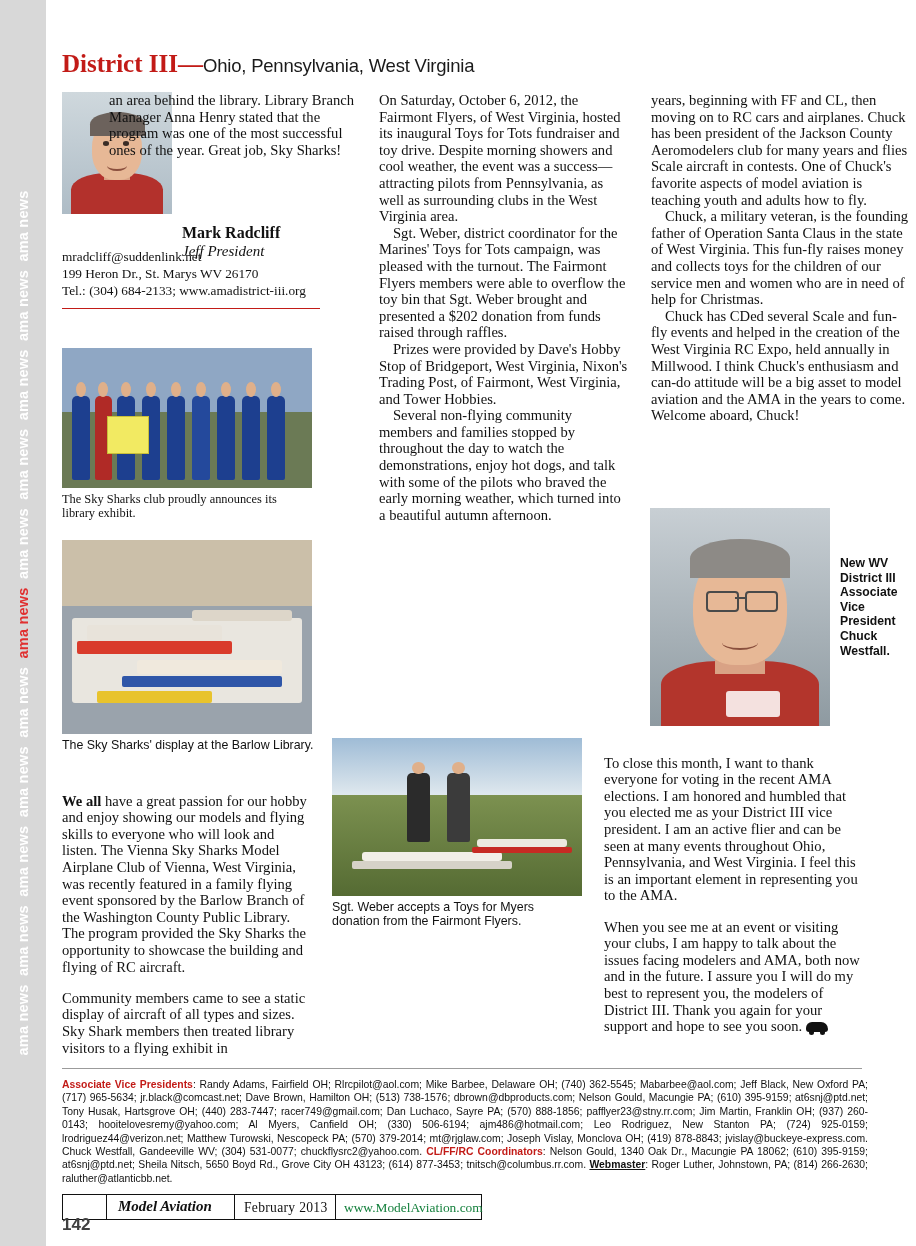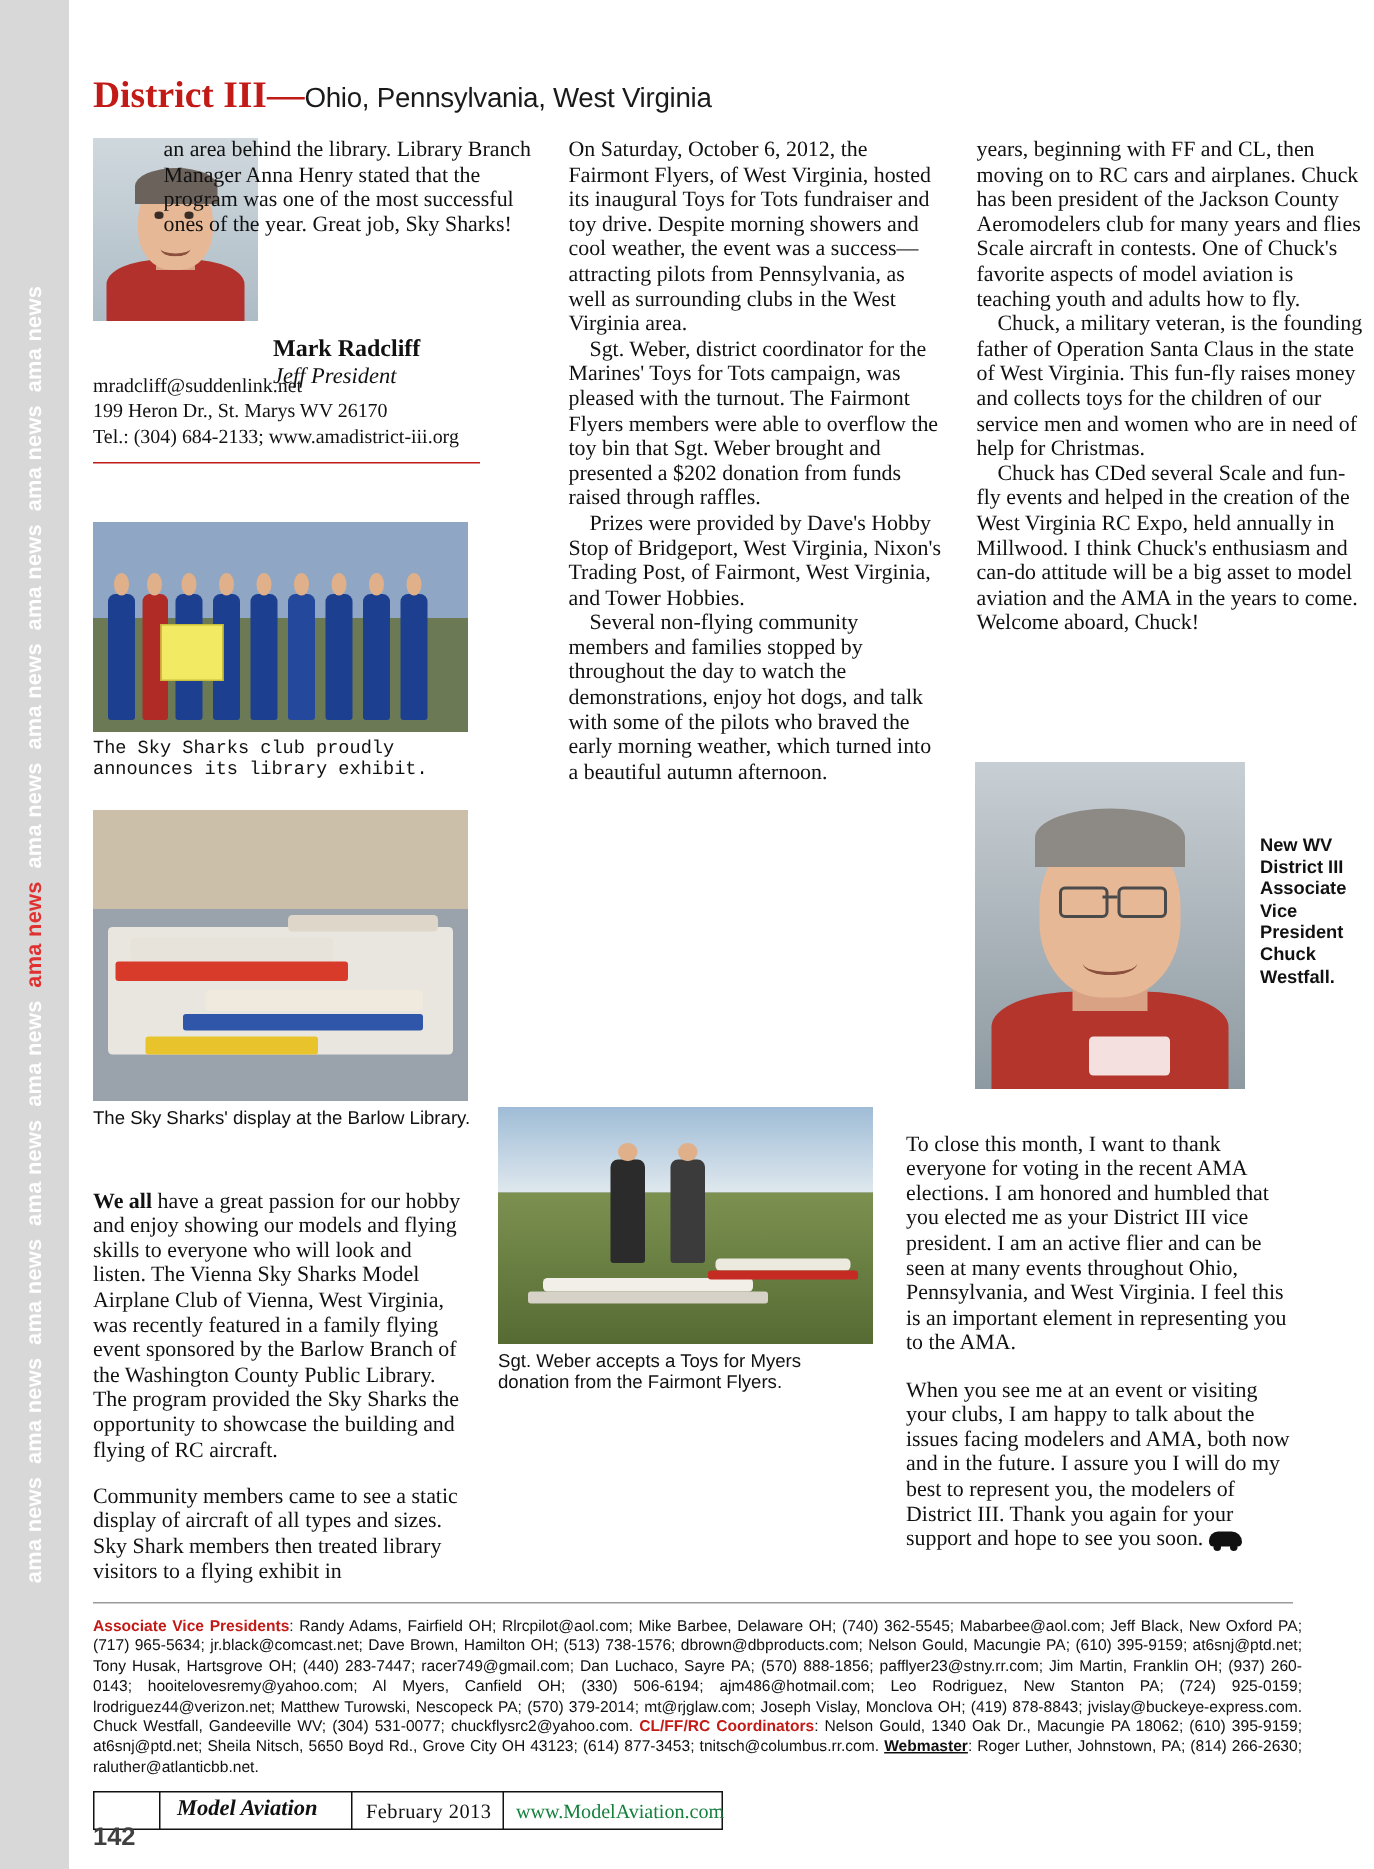--- a/index.html
+++ b/index.html
@@ -78,21 +78,21 @@
   #nameblock .ttl{font-size:15px;font-style:italic;color:#111;margin-top:1px;}
   #contact{
     position:absolute;left:16px;top:248px;width:262px;
     font-size:13.3px;line-height:17px;color:#111;
   }
   #contact .rule{
     border-bottom:1.5px solid #c21b17;margin-top:9px;width:258px;
   }
   
   #ph1{position:absolute;left:16px;top:348px;width:250px;height:140px;}
-  #cap1{position:absolute;left:16px;top:492px;width:250px;font-size:12.4px;line-height:14.4px;font-family:Liberation Mono, monospace;color:#111;}
+  #cap1{position:absolute;left:16px;top:492px;width:250px;font-size:12.4px;line-height:14.4px;font-family:Liberation Serif, serif;color:#111;}
   #ph2{position:absolute;left:16px;top:540px;width:250px;height:194px;}
   #cap2{position:absolute;left:16px;top:738px;width:254px;font-size:12.4px;line-height:14.4px;font-family:"Liberation Sans", sans-serif;color:#111;}
   #col1b{position:absolute;left:16px;top:778px;width:250px;font-size:14.6px;line-height:16.6px;color:#111;}
   #col1b .lead{font-weight:bold;}
   
   #ph3{position:absolute;left:286px;top:738px;width:250px;height:158px;}
   #cap3{position:absolute;left:286px;top:900px;width:250px;font-size:12.4px;line-height:14.4px;font-family:"Liberation Sans", sans-serif;color:#111;}
   #col2b{position:absolute;left:286px;top:944px;width:250px;font-size:14.6px;line-height:16.6px;color:#111;}
   
   #ph4{position:absolute;left:604px;top:508px;width:180px;height:218px;}

